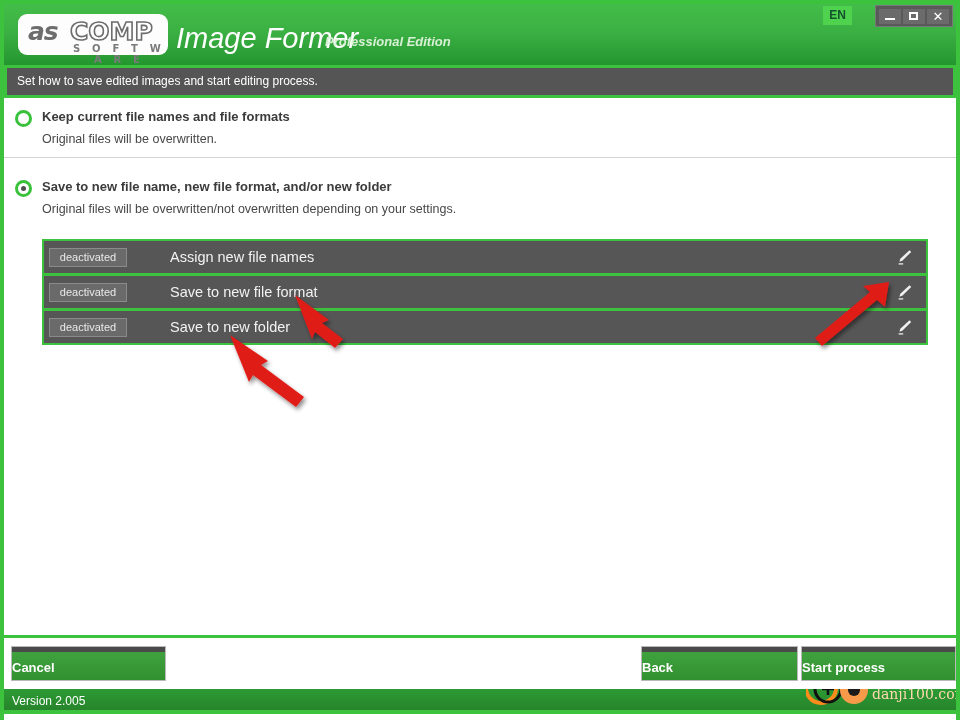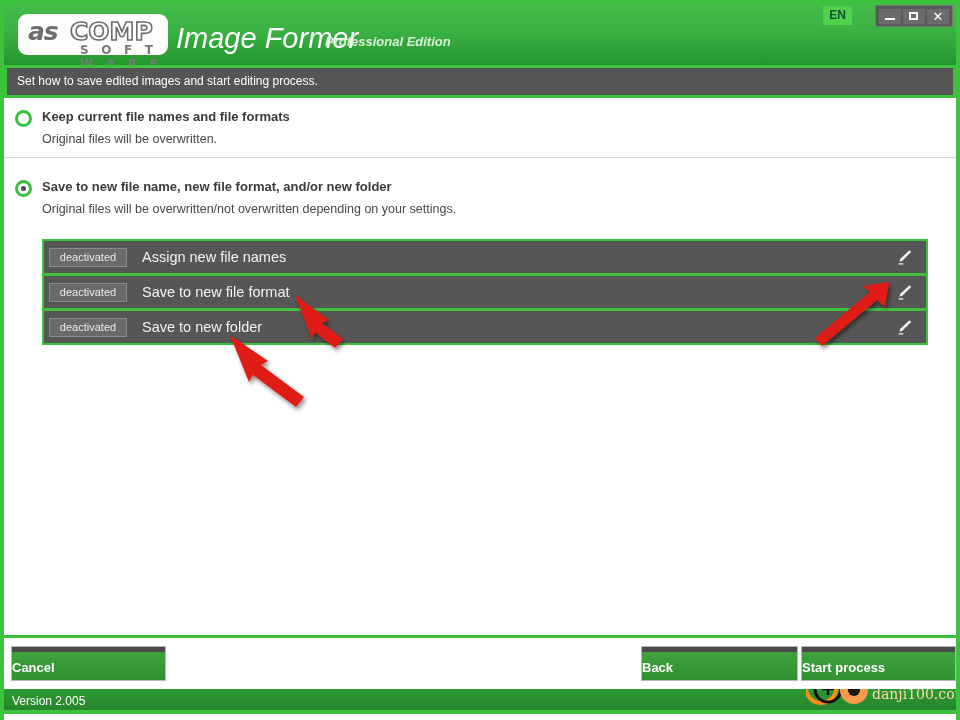--- a/index.html
+++ b/index.html
@@ -69,27 +69,28 @@
     font-size: 25px;
     font-weight: bold;
     letter-spacing: 0px;
     color: #ffffff;
     -webkit-text-stroke: 1.6px #6d6d6d;
     font-family: "DejaVu Sans", sans-serif;
     line-height: 26px;
   }
   .logo-software {
     position: absolute;
-    left: 62px;
+    left: 52px;
     top: 29px;
-    font-size: 12px;
+    font-size: 10px;
     letter-spacing: 4.2px;
     color: #7a7a7a;
     font-weight: bold;
     font-family: "DejaVu Sans", sans-serif;
+    text-align: center;
   }
   .app-title {
     position: absolute;
     left: 172px;
     top: 18px;
     font-size: 29px;
     font-style: italic;
     color: #ffffff;
     white-space: nowrap;
   }
@@ -245,20 +246,21 @@
     border: 2px solid #3cc23c;
     box-sizing: border-box;
     background: #3cc23c;
   }
   .action-row {
     position: relative;
     height: 32px;
     background: #565656;
     display: flex;
     align-items: center;
+    gap: 28px;
   }
   .action-row + .action-row { margin-top: 3px; }
   .deact-badge {
     margin-left: 5px;
     min-width: 78px;
     height: 19px;
     background: #6a6a6a;
     border: 1px solid #8a8a8a;
     box-sizing: border-box;
     color: #e9e9e9;

